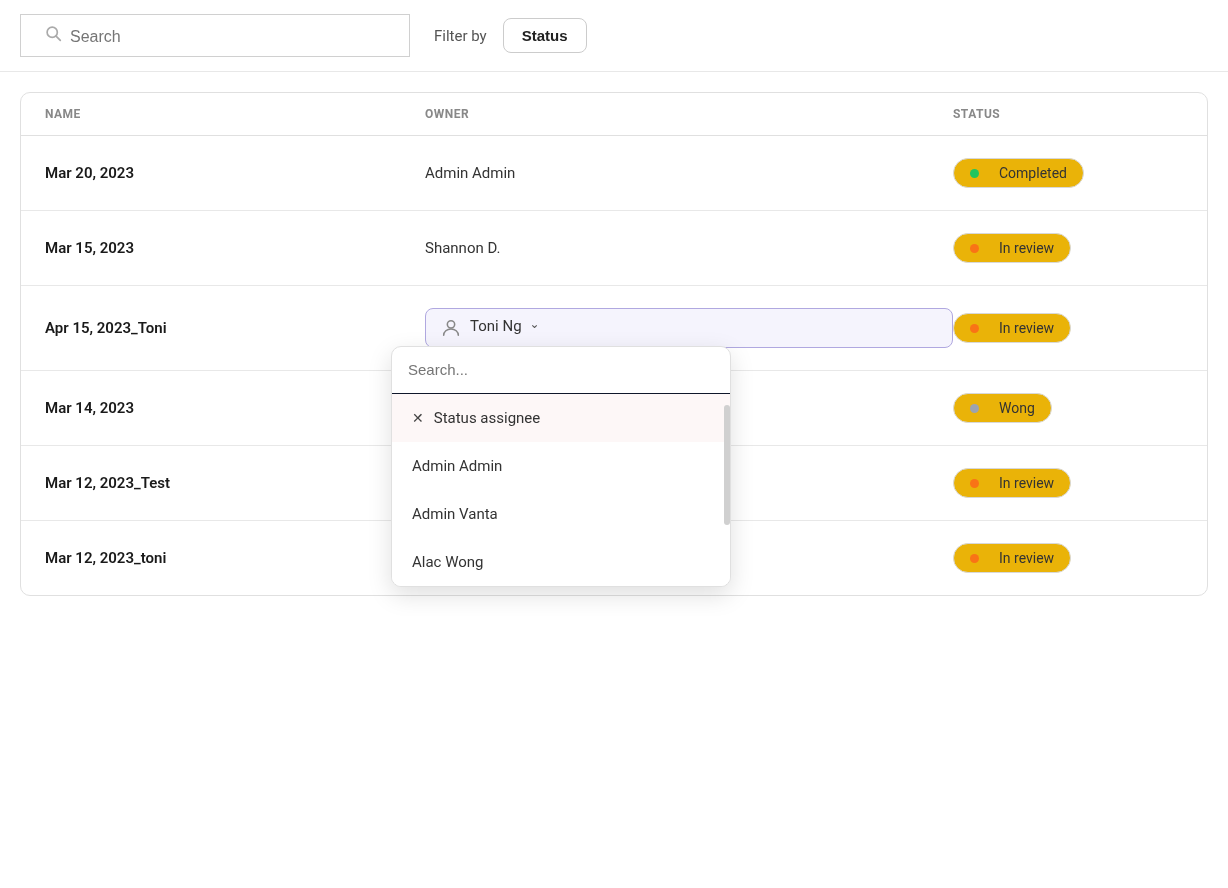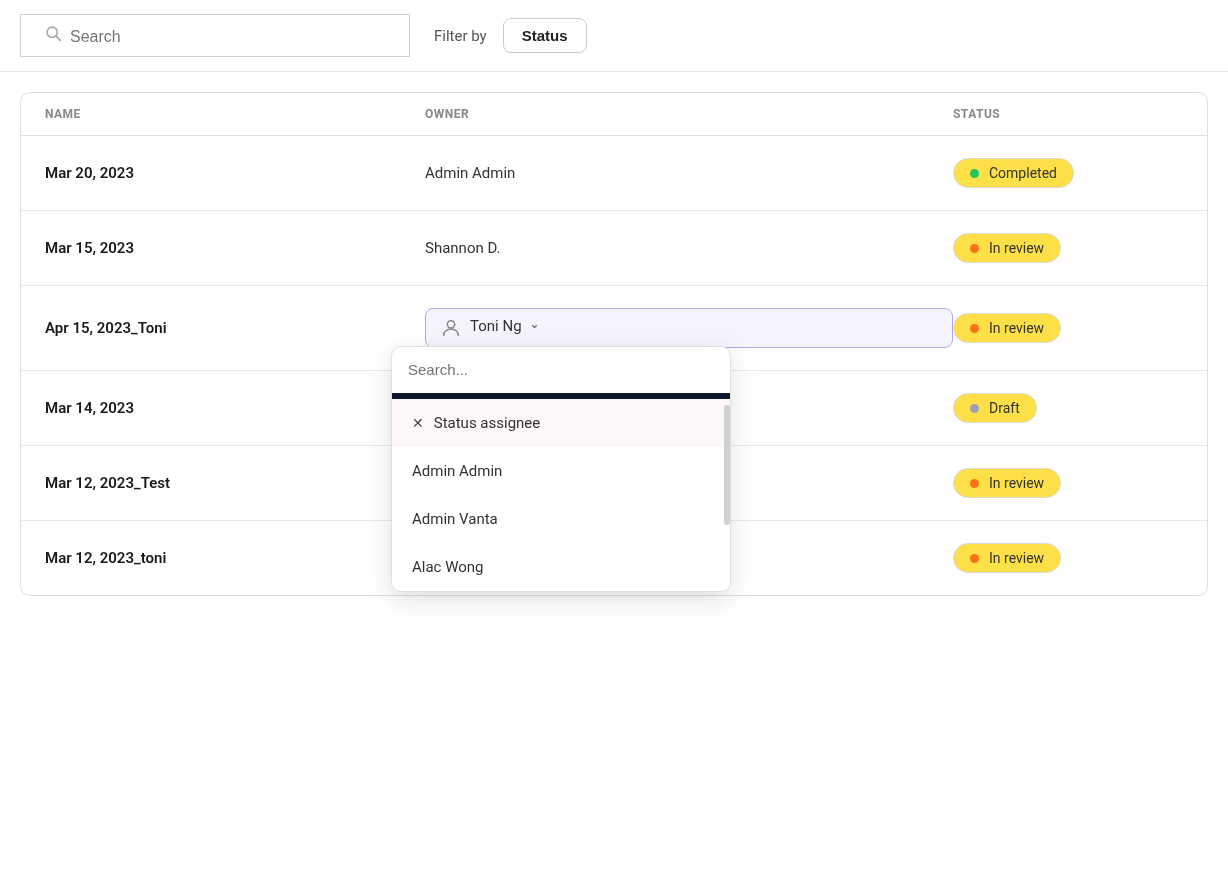--- a/index.html
+++ b/index.html
@@ -103,27 +103,27 @@
     }
 
     .row-owner {
       font-size: 15px;
       color: #333;
     }
 
     .status-badge {
       display: inline-flex;
       align-items: center;
-      gap: 10px;
+      gap: 20px;
       border: 1.5px solid #d8d8d8;
       border-radius: 999px;
       padding: 6px 16px;
       font-size: 14px;
       color: #333;
-      background: #fde047;
+      background: #eab308;
       width: fit-content;
     }
 
     .dot {
       width: 9px;
       height: 9px;
       border-radius: 50%;
       flex-shrink: 0;
     }
 
@@ -165,21 +165,21 @@
       background: #fff;
       border: 1px solid #e0e0e0;
       border-radius: 10px;
       box-shadow: 0 8px 24px rgba(0,0,0,0.13);
       z-index: 100;
       overflow: hidden;
     }
 
     .dropdown-search {
       padding: 14px 16px;
-      border-bottom: 6px solid #0f172a;
+      border-bottom: 1px solid #0f172a;
     }
 
     .dropdown-search input {
       border: none;
       outline: none;
       font-size: 15px;
       color: #aaa;
       width: 100%;
       background: transparent;
     }
@@ -320,21 +320,21 @@
 
       <div class="dropdown-scrollbar"></div>
     </div>
   </div>
 
   <div class="table-row">
     <span class="row-name">Mar 14, 2023</span>
     <span class="row-owner"></span>
     <div class="status-badge">
       <span class="dot dot-gray"></span>
-      <span>Draft</span>
+      <span>Wong</span>
     </div>
   </div>
 
   <div class="table-row">
     <span class="row-name">Mar 12, 2023_Test</span>
     <span class="row-owner"></span>
     <div class="status-badge">
       <span class="dot dot-orange"></span>
       <span>In review</span>
     </div>

